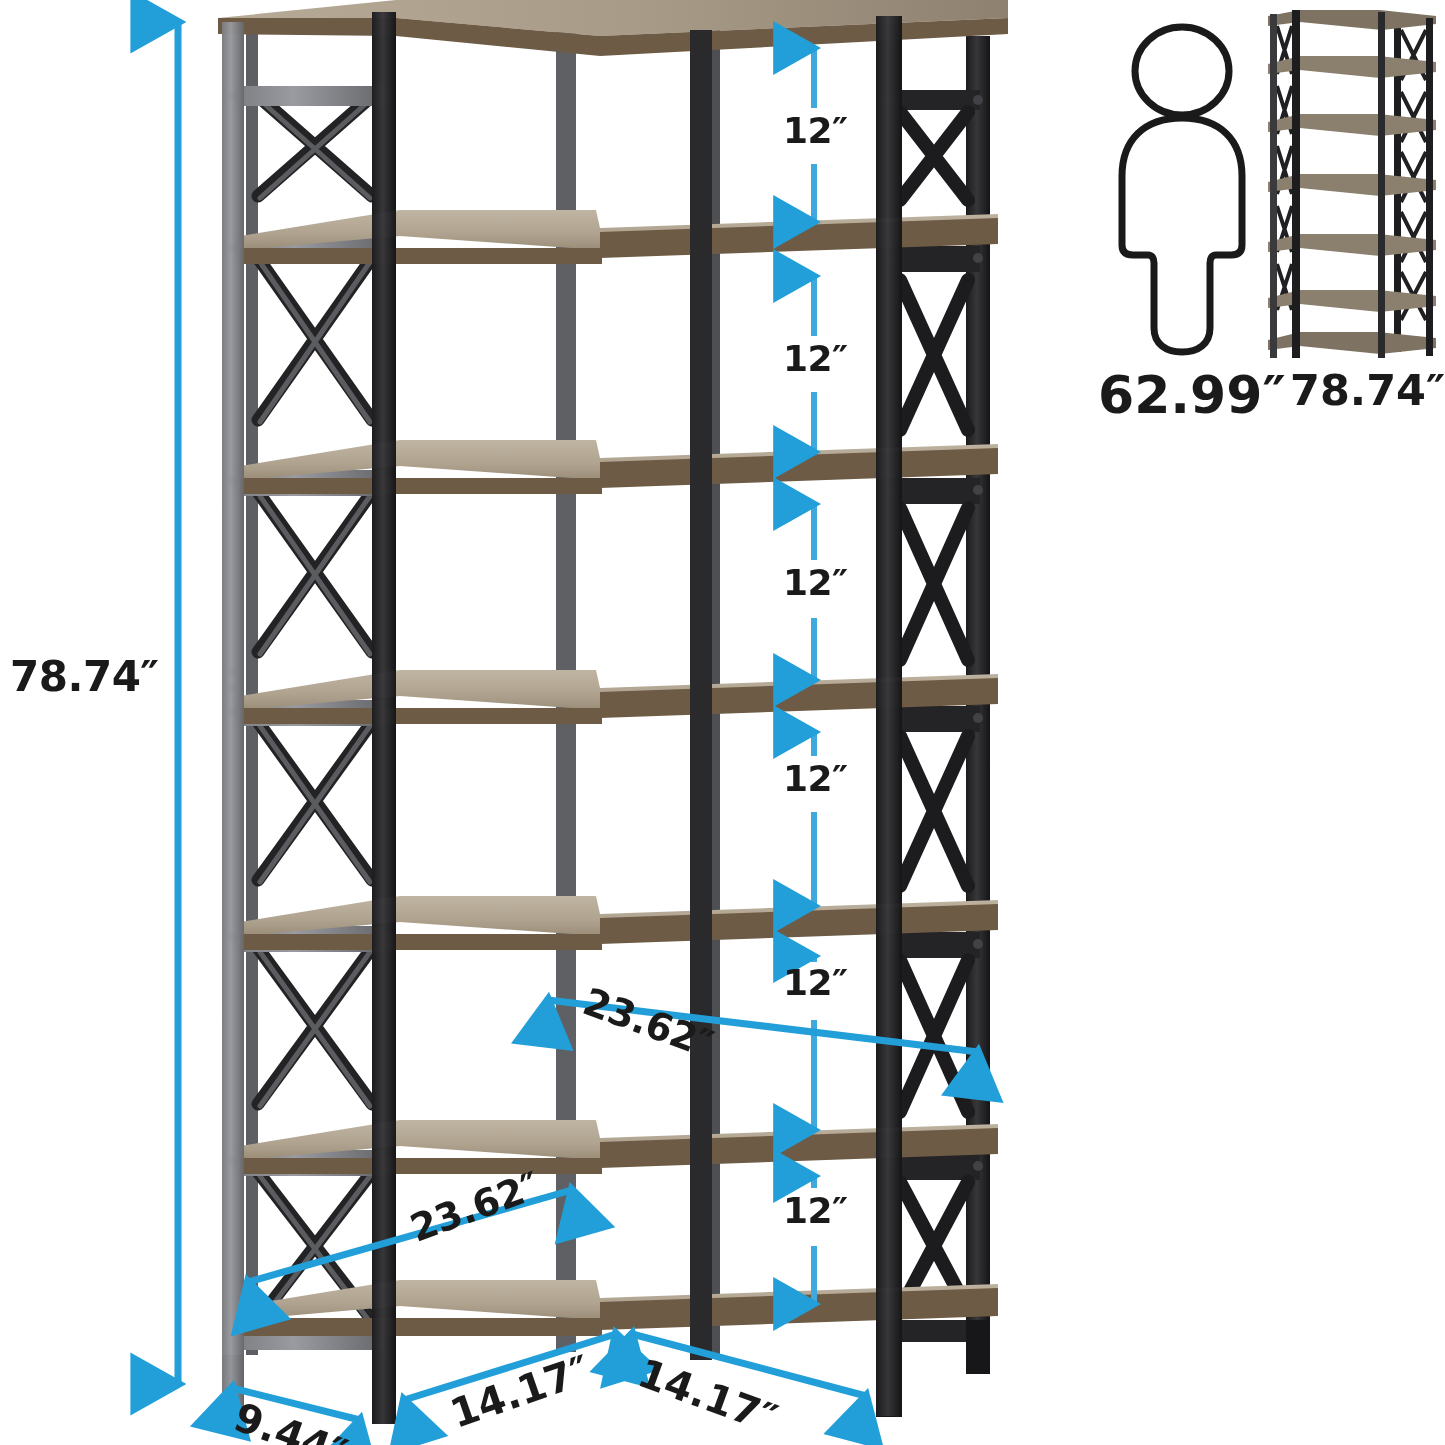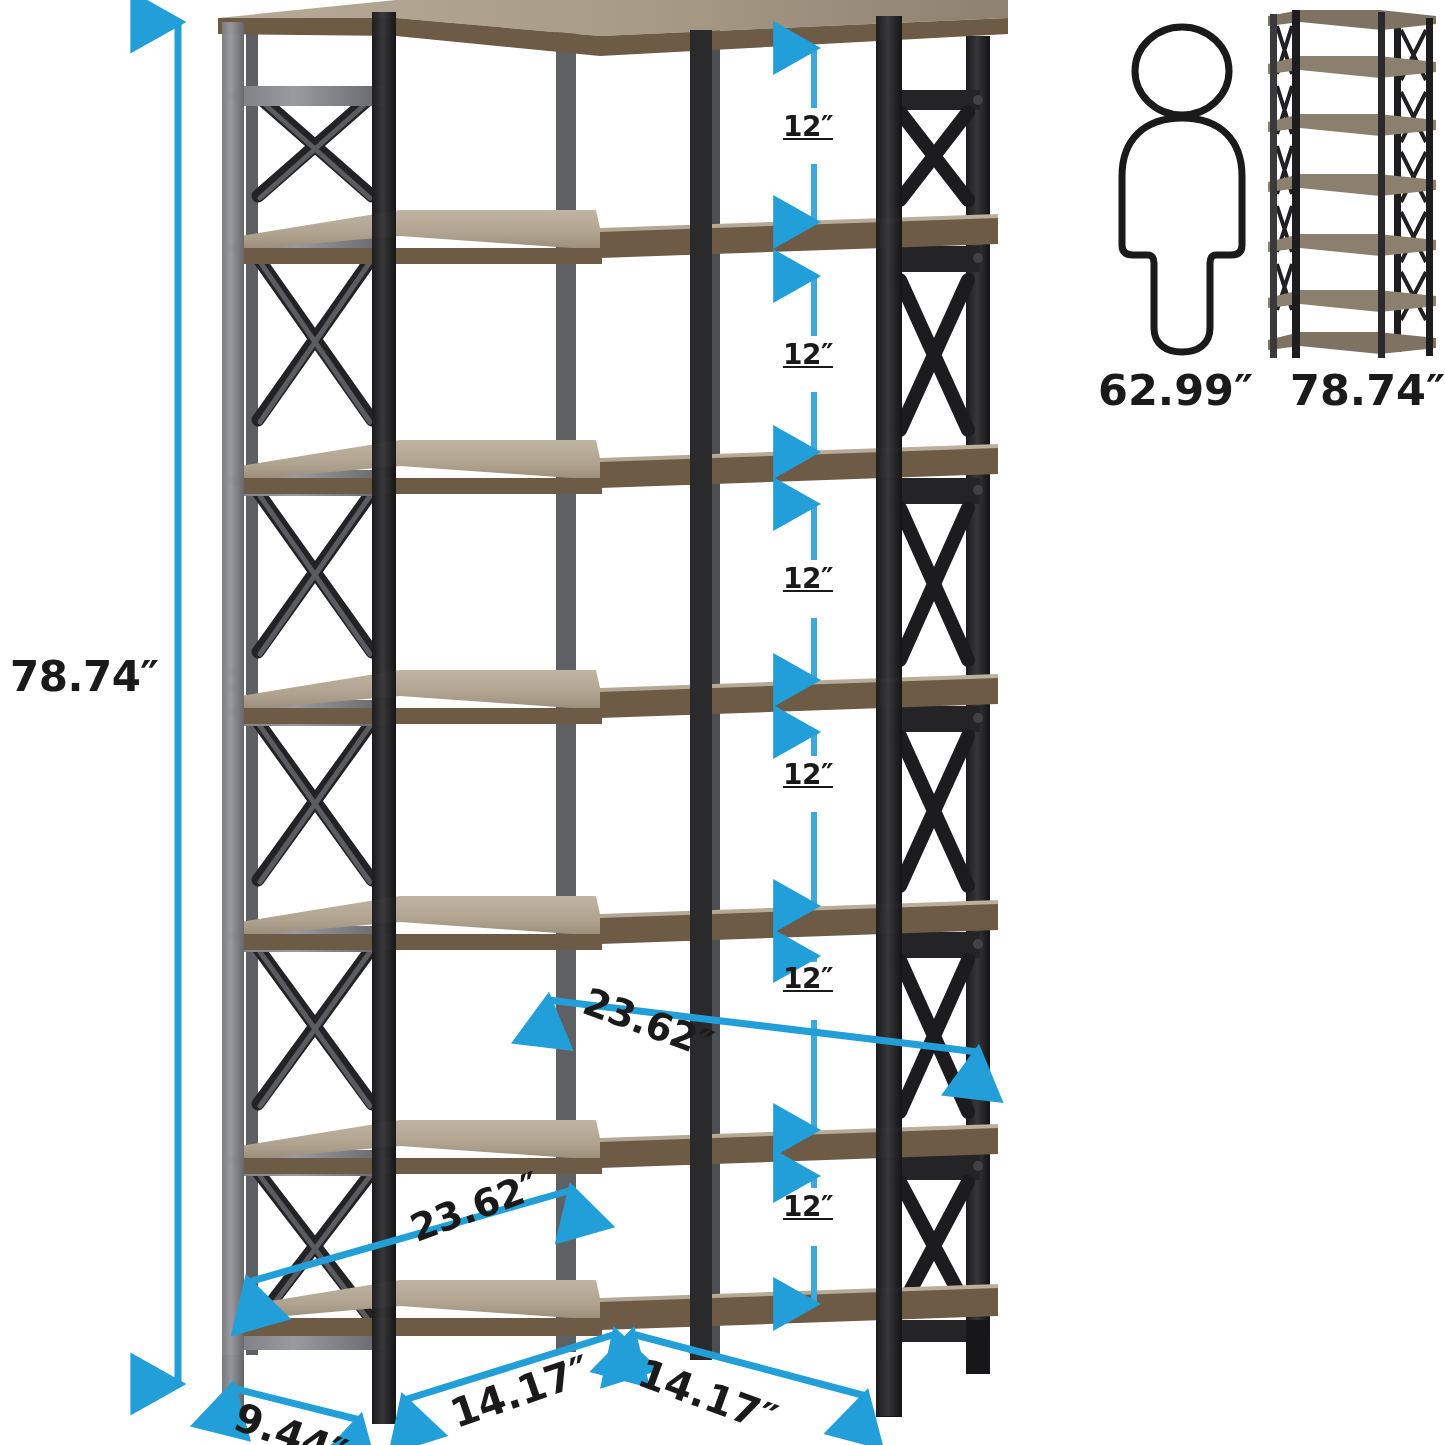--- a/index.html
+++ b/index.html
@@ -2,21 +2,21 @@
 <html><head>
 <meta charset="utf-8">
 <style>
   html,body{margin:0;padding:0;background:#fff;}
   body{width:1445px;height:1445px;position:relative;overflow:hidden;
        font-family:"DejaVu Sans","Liberation Sans",sans-serif;}
   .stage{position:absolute;inset:0;width:1445px;height:1445px;}
   svg.layer{position:absolute;left:0;top:0;width:1445px;height:1445px;}
   .dimlabel{position:absolute;font-weight:bold;color:#1a1a1a;white-space:nowrap;
             letter-spacing:-0.5px;}
-  .v12{font-size:28px;text-decoration:underline;}
+  .v12{font-size:36px;}
   .bigdim{font-size:42px;}
   .diagdim{font-size:38px;}
   .footlabel{position:absolute;font-size:40px;font-weight:bold;color:#1a1a1a;white-space:nowrap;}
   .rot-neg{transform:rotate(-20deg);transform-origin:left center;}
   .rot-pos{transform:rotate(20deg);transform-origin:left center;}
   .rot-neg2{transform:rotate(-19deg);transform-origin:left center;}
 </style>
 </head>
 <body>
 
@@ -339,16 +339,16 @@
       <path d="M1268 340 L1300 332 L1378 332 L1436 338 L1436 348 L1380 354 L1300 346 L1268 350 Z" fill="#7E7263"></path>
     </g>
 
     <rect x="1292" y="10" width="8" height="348" fill="#1D1D1F"></rect>
     <rect x="1378" y="12" width="7" height="346" fill="#2A2A2C"></rect>
     <rect x="1426" y="18" width="7" height="338" fill="#1D1D1F"></rect>
     <rect x="1270" y="14" width="7" height="344" fill="#3A3A3C"></rect>
   </g>
 </svg>
 
-<div class="footlabel" style="left:1098px;top:365px;font-size:43px;">62.99″</div>
+<div class="footlabel" style="left:1098px;top:365px;font-size:52px;">62.99″</div>
 <div class="footlabel" style="left:1290px;top:365px;font-size:43px;">78.74″</div>
 
 </div>
 
 </body></html>

